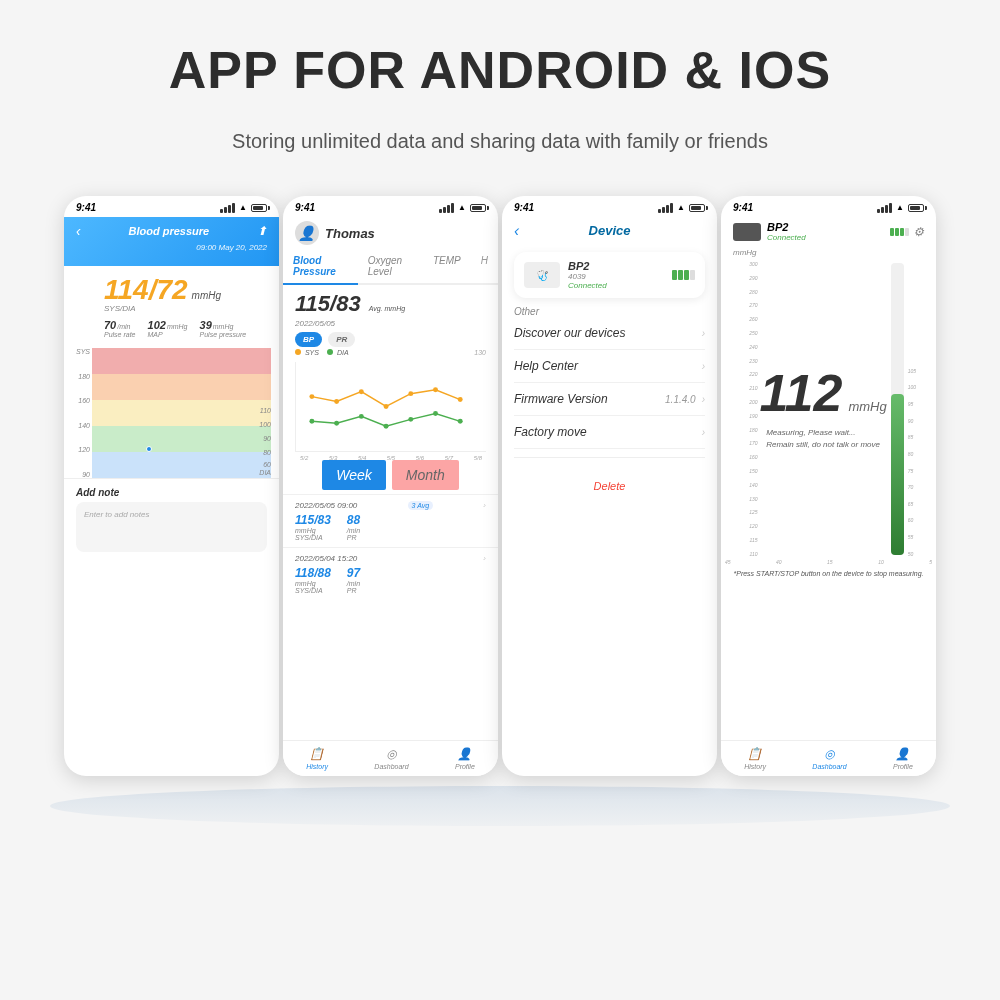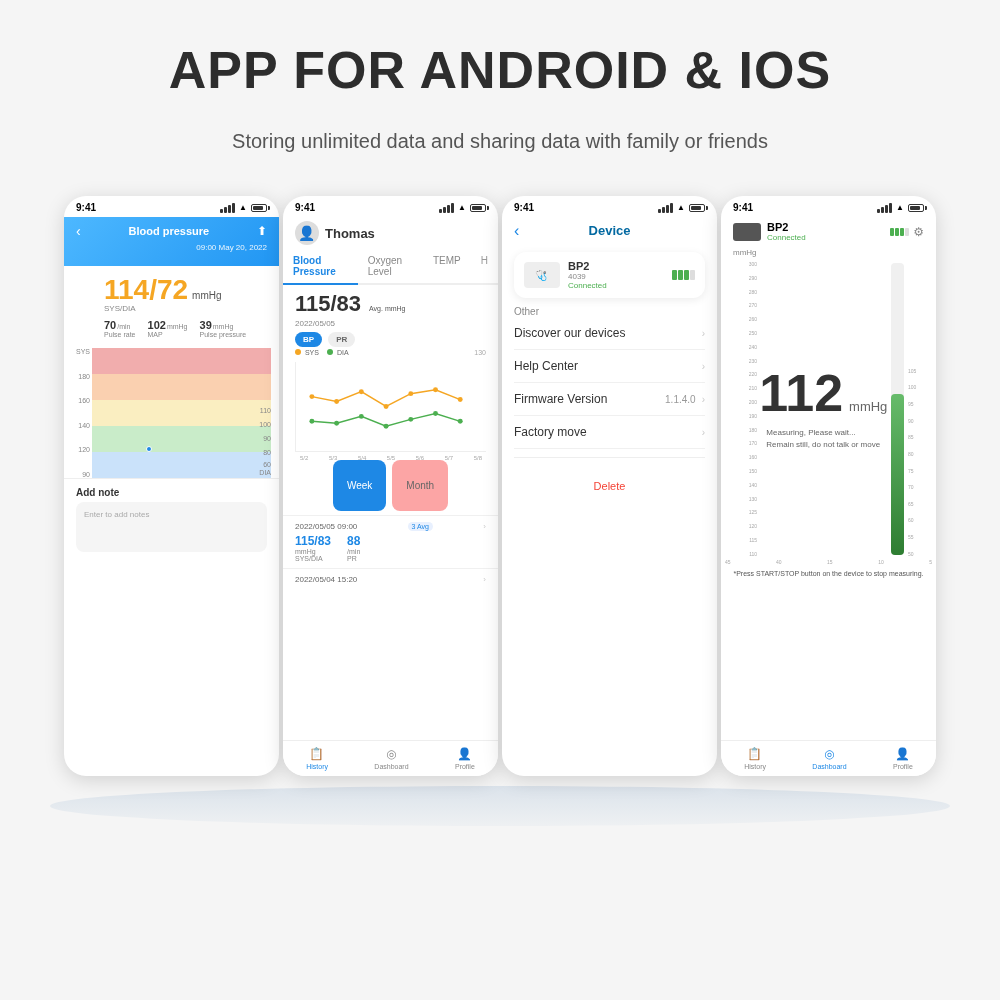--- a/index.html
+++ b/index.html
@@ -28,20 +28,21 @@
       color: #555;
       margin-top: 26px;
       line-height: 1.5;
     }
     .phones-row {
       display: flex;
       gap: 4px;
       padding: 20px 20px 0;
       justify-content: flex-end;
       align-items: flex-start;
+      font-style: italic;
     }
     .phone {
       width: 215px;
       height: 580px;
       background: #fff;
       border-radius: 22px;
       overflow: hidden;
       box-shadow: 0 4px 20px rgba(0,0,0,0.15);
       font-size: 10px;
       position: relative;
@@ -246,23 +247,23 @@
       width: 100%;
       height: 100%;
     }
     .week-month-row {
       display: flex;
       gap: 6px;
       padding: 4px 12px;
       justify-content: center;
     }
     .wm-btn {
-      padding: 20px 14px;
-      border-radius: 8px;
-      font-size: 10px;
+      padding: 7px 14px;
+      border-radius: 2px;
+      font-size: 14px;
     }
     .wm-btn.active { background: #1e88e5; color: white; }
     .wm-btn.inactive { background: #fca5a5; color: #666; }
     .history-item {
       padding: 6px 12px;
       border-top: 1px solid #f0f0f0;
     }
     .hist-date-row {
       display: flex;
       justify-content: space-between;
@@ -596,20 +597,32 @@
           <div class="hist-unit">/min</div>
           <div class="hist-label">PR</div>
         </div>
       </div>
     </div>
 
     <div class="history-item">
       <div class="hist-date-row">
         <span>2022/05/04 15:20</span>
         <span style="color:#ccc;">›</span>
+      </div>
+      <div class="hist-val-row">
+        <div>
+          <div class="hist-val">118/88</div>
+          <div class="hist-unit">mmHg</div>
+          <div class="hist-label">SYS/DIA</div>
+        </div>
+        <div>
+          <div class="hist-val">97</div>
+          <div class="hist-unit">/min</div>
+          <div class="hist-label">PR</div>
+        </div>
       </div>
     </div>
 
     <div class="phone2-bottom-nav">
       <div class="bottom-nav-item active">
         <span class="nav-icon">📋</span>
         <span>History</span>
       </div>
       <div class="bottom-nav-item">
         <span class="nav-icon">◎</span>

